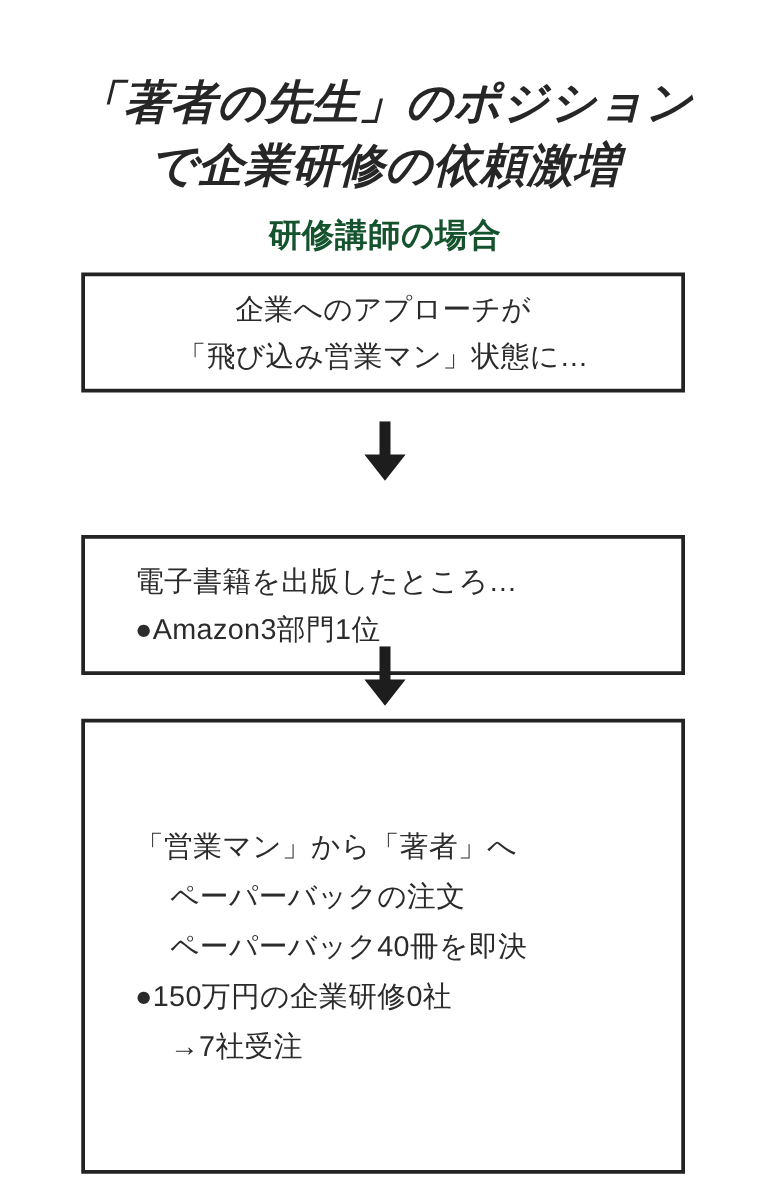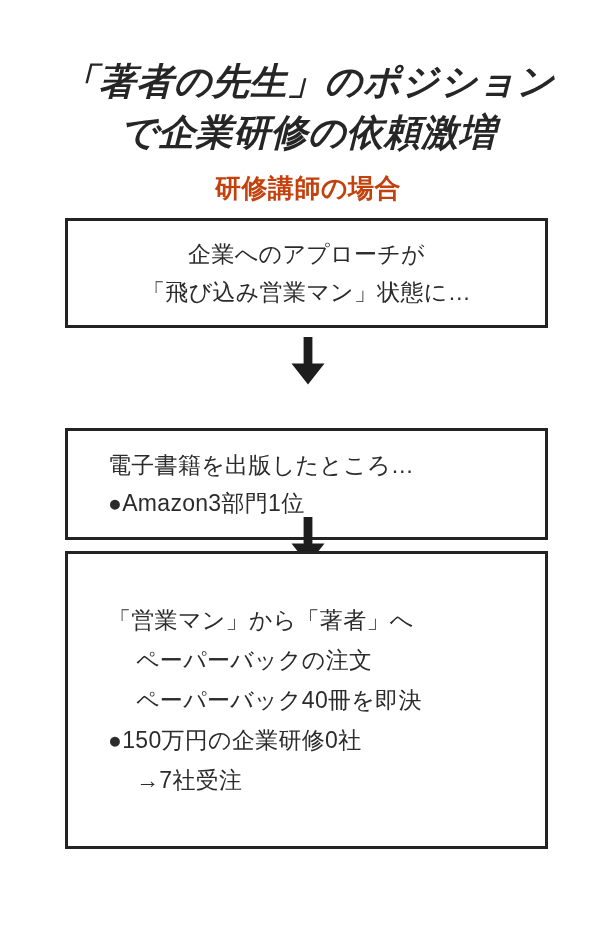--- a/index.html
+++ b/index.html
@@ -45,36 +45,36 @@
   .subtitle {
     position: absolute;
     left: 0;
     top: 171px;
     width: 616px;
     text-align: center;
     font-size: 26px;
     font-weight: bold;
     line-height: 34px;
     letter-spacing: 0.5px;
-    color: #c2410c;
+    color: #14532d;
     white-space: nowrap;
   }
 
   
   .flow-box {
     position: absolute;
     left: 65px;
     width: 483px;
     box-sizing: border-box;
     border: 3px solid #232323;
     background: #ffffff;
   }
-  #box-1 { top: 218px; height: 110px; }
+  #box-1 { top: 218px; height: 96px; }
   #box-2 { top: 400px; height: 112px; margin-top: 28px; }
-  #box-3 { top: 551px; height: 298px; }
+  #box-3 { top: 575px; height: 364px; }
 
   .box-body {
     width: 100%;
     height: 100%;
     box-sizing: border-box;
     display: flex;
     flex-direction: column;
     justify-content: center;
   }
   #box-1 .box-body { align-items: center; }

